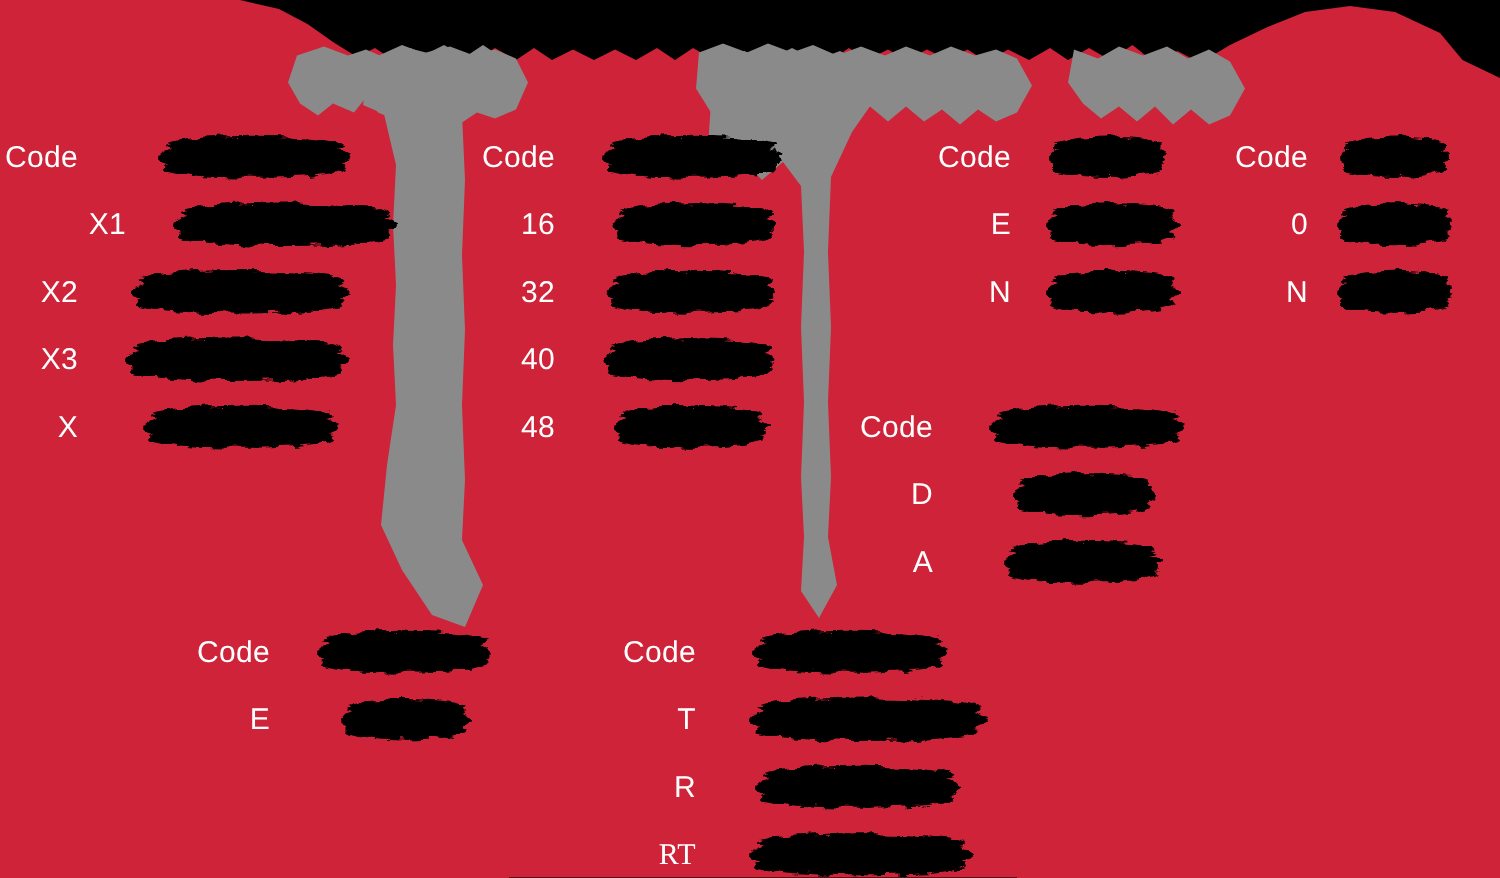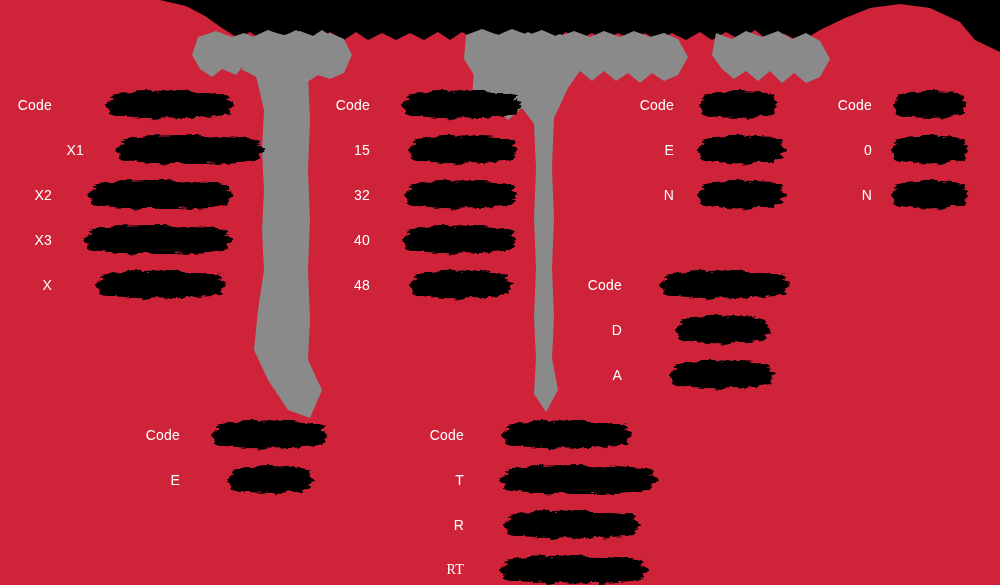--- a/index.html
+++ b/index.html
@@ -19,21 +19,21 @@
 
   
   .group{position:absolute;}
   .row{
     display:flex;
     align-items:center;
     height:45px;
   }
   .rowlabel{
     color:#ffffff;
-    font-size:14px;
+    font-size:20px;
     line-height:1;
     text-align:right;
     white-space:nowrap;
     letter-spacing:.2px;
   }
   .rowvalue{
     position:relative;
     height:22px;
   }
   
@@ -169,21 +169,21 @@
   </div>
 
   <div class="group" style="left:318px;top:82px;">
     <div class="row">
       <div class="rowlabel" style="width:52px;">Code</div>
       <div class="rowvalue" style="width:180px;margin-left:32px;">
         <div class="redact" style="width:120px;height:21px;left:0px;"></div>
       </div>
     </div>
     <div class="row">
-      <div class="rowlabel" style="width:52px;">15</div>
+      <div class="rowlabel" style="width:52px;">16</div>
       <div class="rowvalue" style="width:180px;margin-left:32px;">
         <div class="redact" style="width:108px;height:21px;left:7px;"></div>
       </div>
     </div>
     <div class="row">
       <div class="rowlabel" style="width:52px;">32</div>
       <div class="rowvalue" style="width:180px;margin-left:32px;">
         <div class="redact" style="width:112px;height:21px;left:3px;"></div>
       </div>
     </div>

